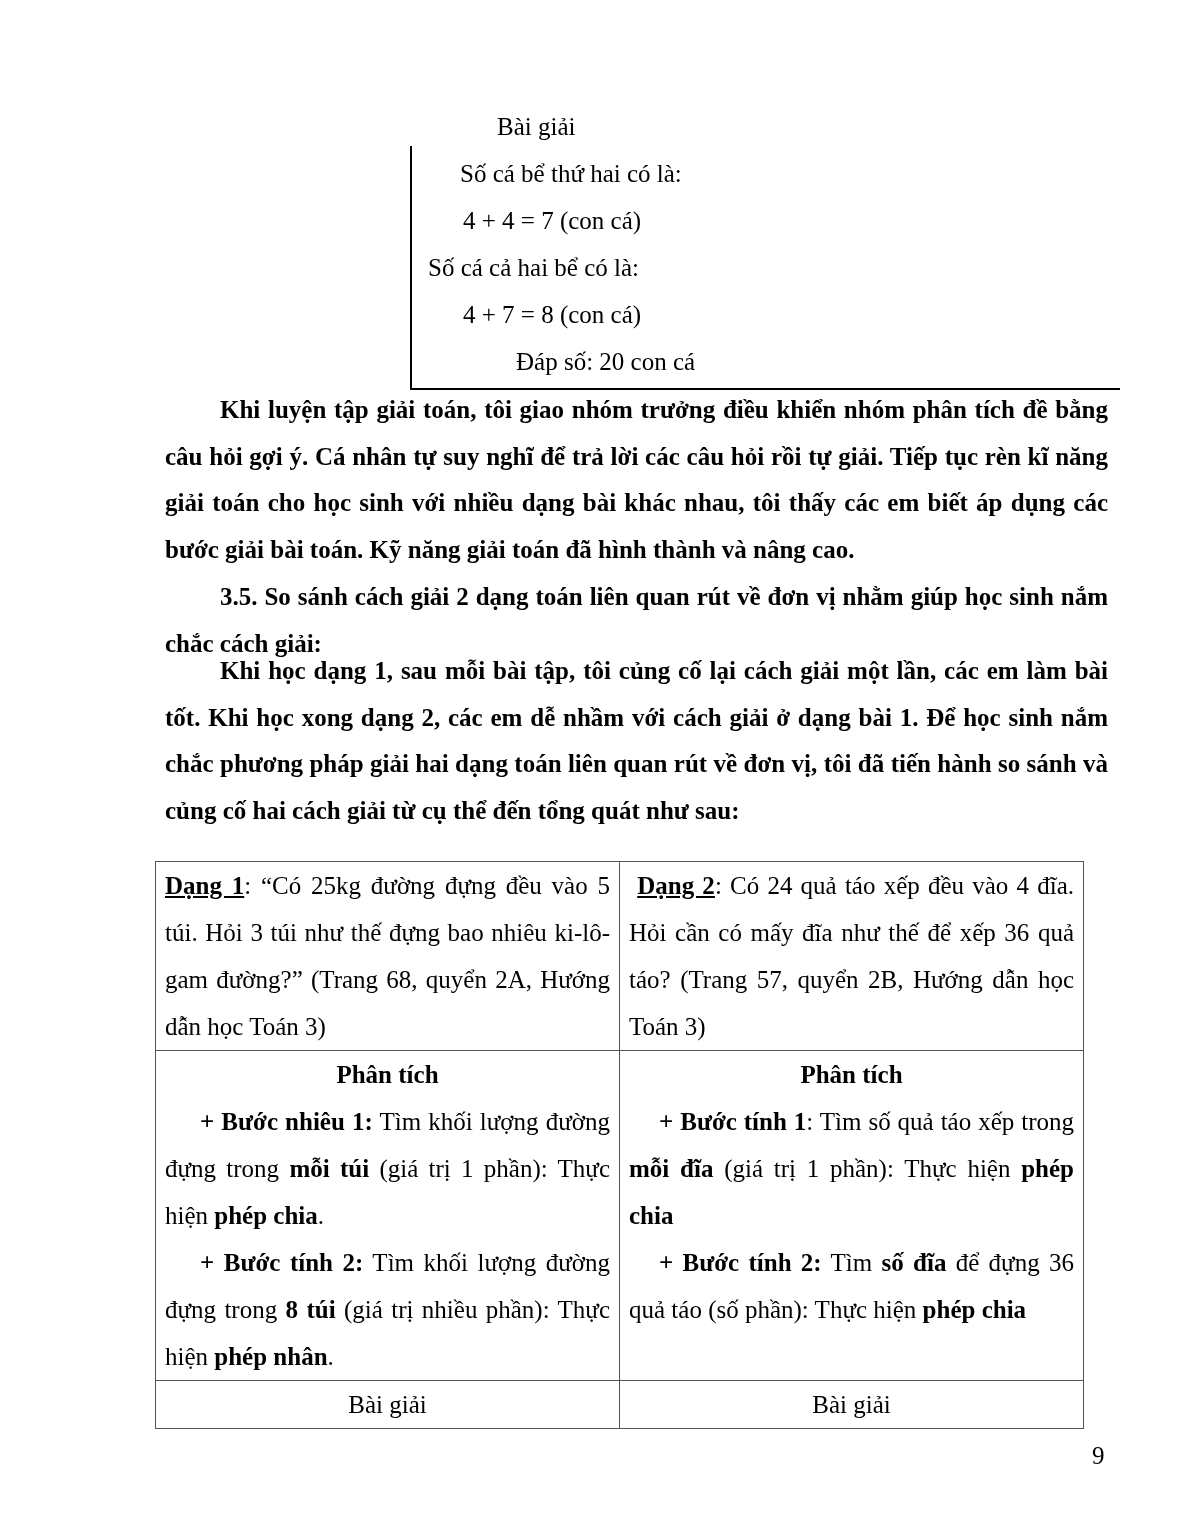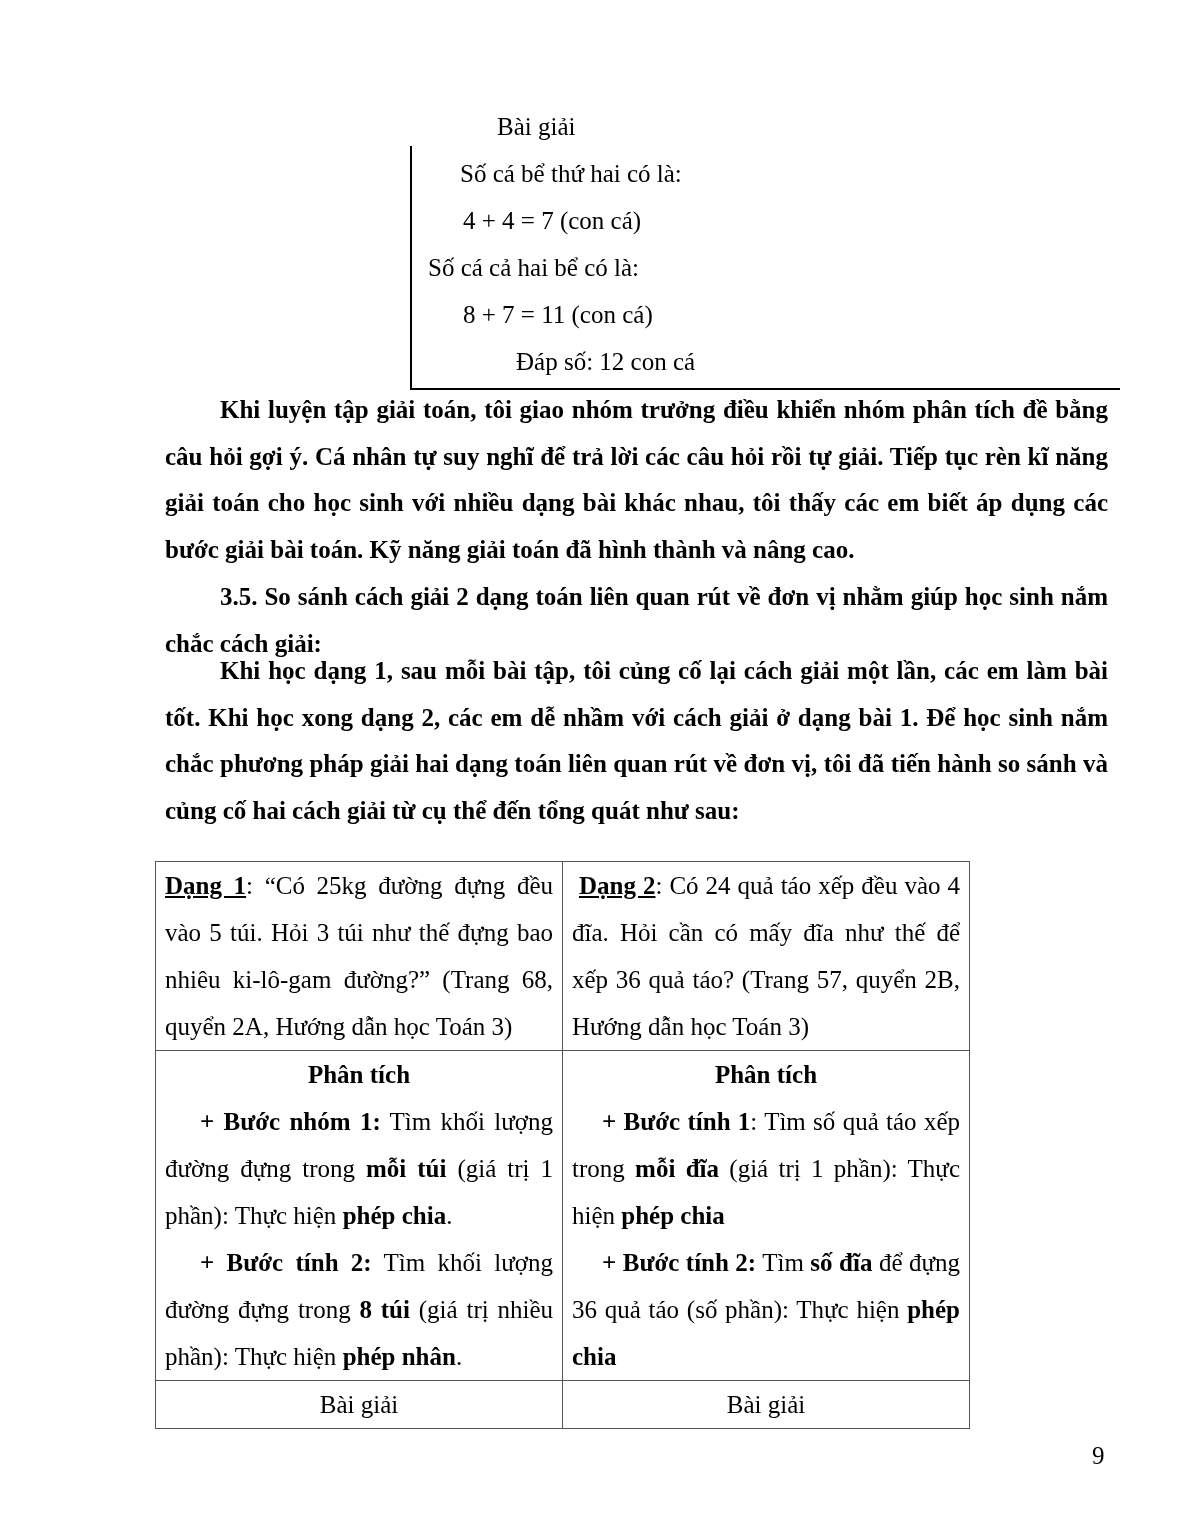--- a/index.html
+++ b/index.html
@@ -4,55 +4,55 @@
 <style>
   html, body { margin: 0; padding: 0; background: #ffffff; }
   body { width: 1190px; height: 1540px; position: relative; overflow: hidden;
          font-family: "Liberation Serif", serif; color: #000; font-size: 25px; }
   .abs { position: absolute; white-space: nowrap; }
   .solution-box { position: absolute; left: 410px; top: 146px; width: 708px; height: 242px;
                   border-left: 2px solid #000; border-bottom: 2px solid #000; }
   .para { position: absolute; left: 165px; width: 943px; line-height: 46.5px; text-align: justify; font-weight: bold; }
   .para .indent { display: inline-block; width: 55px; }
   .bold { font-weight: bold; }
-  table.cmp { position: absolute; left: 155px; top: 861px; width: 815px; border-collapse: collapse; table-layout: fixed; }
+  table.cmp { position: absolute; left: 155px; top: 861px; width: 929px; border-collapse: collapse; table-layout: fixed; }
   table.cmp td { border: 1.5px solid #555; vertical-align: top; padding: 0 9px; line-height: 47px; text-align: justify; }
   table.cmp td.c { text-align: center; }
   .u { text-decoration: underline; font-weight: bold; }
   .page-number { position: absolute; left: 1092px; top: 1442px; }
 </style>
 </head>
 <body>
 
 <div>
   <div class="abs" style="left:497px;top:113px;">Bài giải</div>
   <div class="solution-box"></div>
   <div class="abs" style="left:428px;top:160px;margin-left:32px;">Số cá bể thứ hai có là:</div>
   <div class="abs" style="left:463px;top:207px;">4 + 4 = 7 (con cá)</div>
   <div class="abs" style="left:428px;top:254px;">Số cá cả hai bể có là:</div>
-  <div class="abs" style="left:463px;top:301px;">8 + 7 = 11 (con cá)</div>
-  <div class="abs" style="left:516px;top:348px;">Đáp số: 12 con cá</div>
+  <div class="abs" style="left:463px;top:301px;">4 + 7 = 8 (con cá)</div>
+  <div class="abs" style="left:516px;top:348px;">Đáp số: 20 con cá</div>
 </div>
 
 <div class="para" style="top:387px;"><span class="indent"></span><span>Khi luyện tập giải toán, tôi giao nhóm trưởng điều khiển nhóm phân tích đề bằng câu hỏi gợi ý. Cá nhân tự suy nghĩ để trả lời các câu hỏi rồi tự giải. Tiếp tục rèn kĩ năng giải toán cho học sinh với nhiều dạng bài khác nhau, tôi thấy các em biết áp dụng các bước giải bài toán. Kỹ năng giải toán đã hình thành và nâng cao.</span></div>
 
 <div class="para bold" style="top:574px;"><span class="indent"></span><span>3.5. So sánh cách giải 2 dạng toán liên quan rút về đơn vị nhằm giúp học sinh nắm chắc cách giải:</span></div>
 
 <div class="para" style="top:648px;"><span class="indent"></span><span>Khi học dạng 1, sau mỗi bài tập, tôi củng cố lại cách giải một lần, các em làm bài tốt. Khi học xong dạng 2, các em dễ nhầm với cách giải ở dạng bài 1. Để học sinh nắm chắc phương pháp giải hai dạng toán liên quan rút về đơn vị, tôi đã tiến hành so sánh và củng cố hai cách giải từ cụ thể đến tổng quát như sau:</span></div>
 
 <table class="cmp">
   <tbody>
       <tr>
     <td><span class="u">Dạng 1</span><span>: “Có 25kg đường đựng đều vào 5 túi. Hỏi 3 túi như thế đựng bao nhiêu ki-lô-gam đường?” (Trang 68, quyển 2A, Hướng dẫn học Toán 3)</span></td>
     <td>&nbsp;<span class="u">Dạng 2</span><span>: Có 24 quả táo xếp đều vào 4 đĩa. Hỏi cần có mấy đĩa như thế để xếp 36 quả táo? (Trang 57, quyển 2B, Hướng dẫn học Toán 3)</span></td>
   </tr>
   <tr>
     <td style="height:329px;">
       <div class="c bold" style="text-align:center;">Phân tích</div>
-      <div><span style="display:inline-block;width:35px;"></span><span class="bold">+ Bước nhóm 1:</span><span> Tìm khối lượng đường đựng trong </span><span class="bold">mỗi túi</span><span> (giá trị 1 phần): Thực hiện </span><span class="bold">phép chia</span><span>.</span></div>
+      <div><span style="display:inline-block;width:35px;"></span><span class="bold">+ Bước nhiêu 1:</span><span> Tìm khối lượng đường đựng trong </span><span class="bold">mỗi túi</span><span> (giá trị 1 phần): Thực hiện </span><span class="bold">phép chia</span><span>.</span></div>
       <div><span style="display:inline-block;width:35px;"></span><span class="bold">+ Bước tính 2:</span><span> Tìm khối lượng đường đựng trong </span><span class="bold">8 túi</span><span> (giá trị nhiều phần): Thực hiện </span><span class="bold">phép nhân</span><span>.</span></div>
     </td>
     <td>
       <div class="bold" style="text-align:center;">Phân tích</div>
       <div><span style="display:inline-block;width:30px;"></span><span class="bold">+ Bước tính 1</span><span>: Tìm số quả táo xếp trong </span><span class="bold">mỗi đĩa</span><span> (giá trị 1 phần): Thực hiện </span><span class="bold">phép chia</span></div>
       <div><span style="display:inline-block;width:30px;"></span><span class="bold">+ Bước tính 2:</span><span> Tìm </span><span class="bold">số đĩa</span><span> để đựng 36 quả táo (số phần): Thực hiện </span><span class="bold">phép chia</span></div>
     </td>
   </tr>
   <tr>
     <td class="c" style="height:45px;">Bài giải</td>

